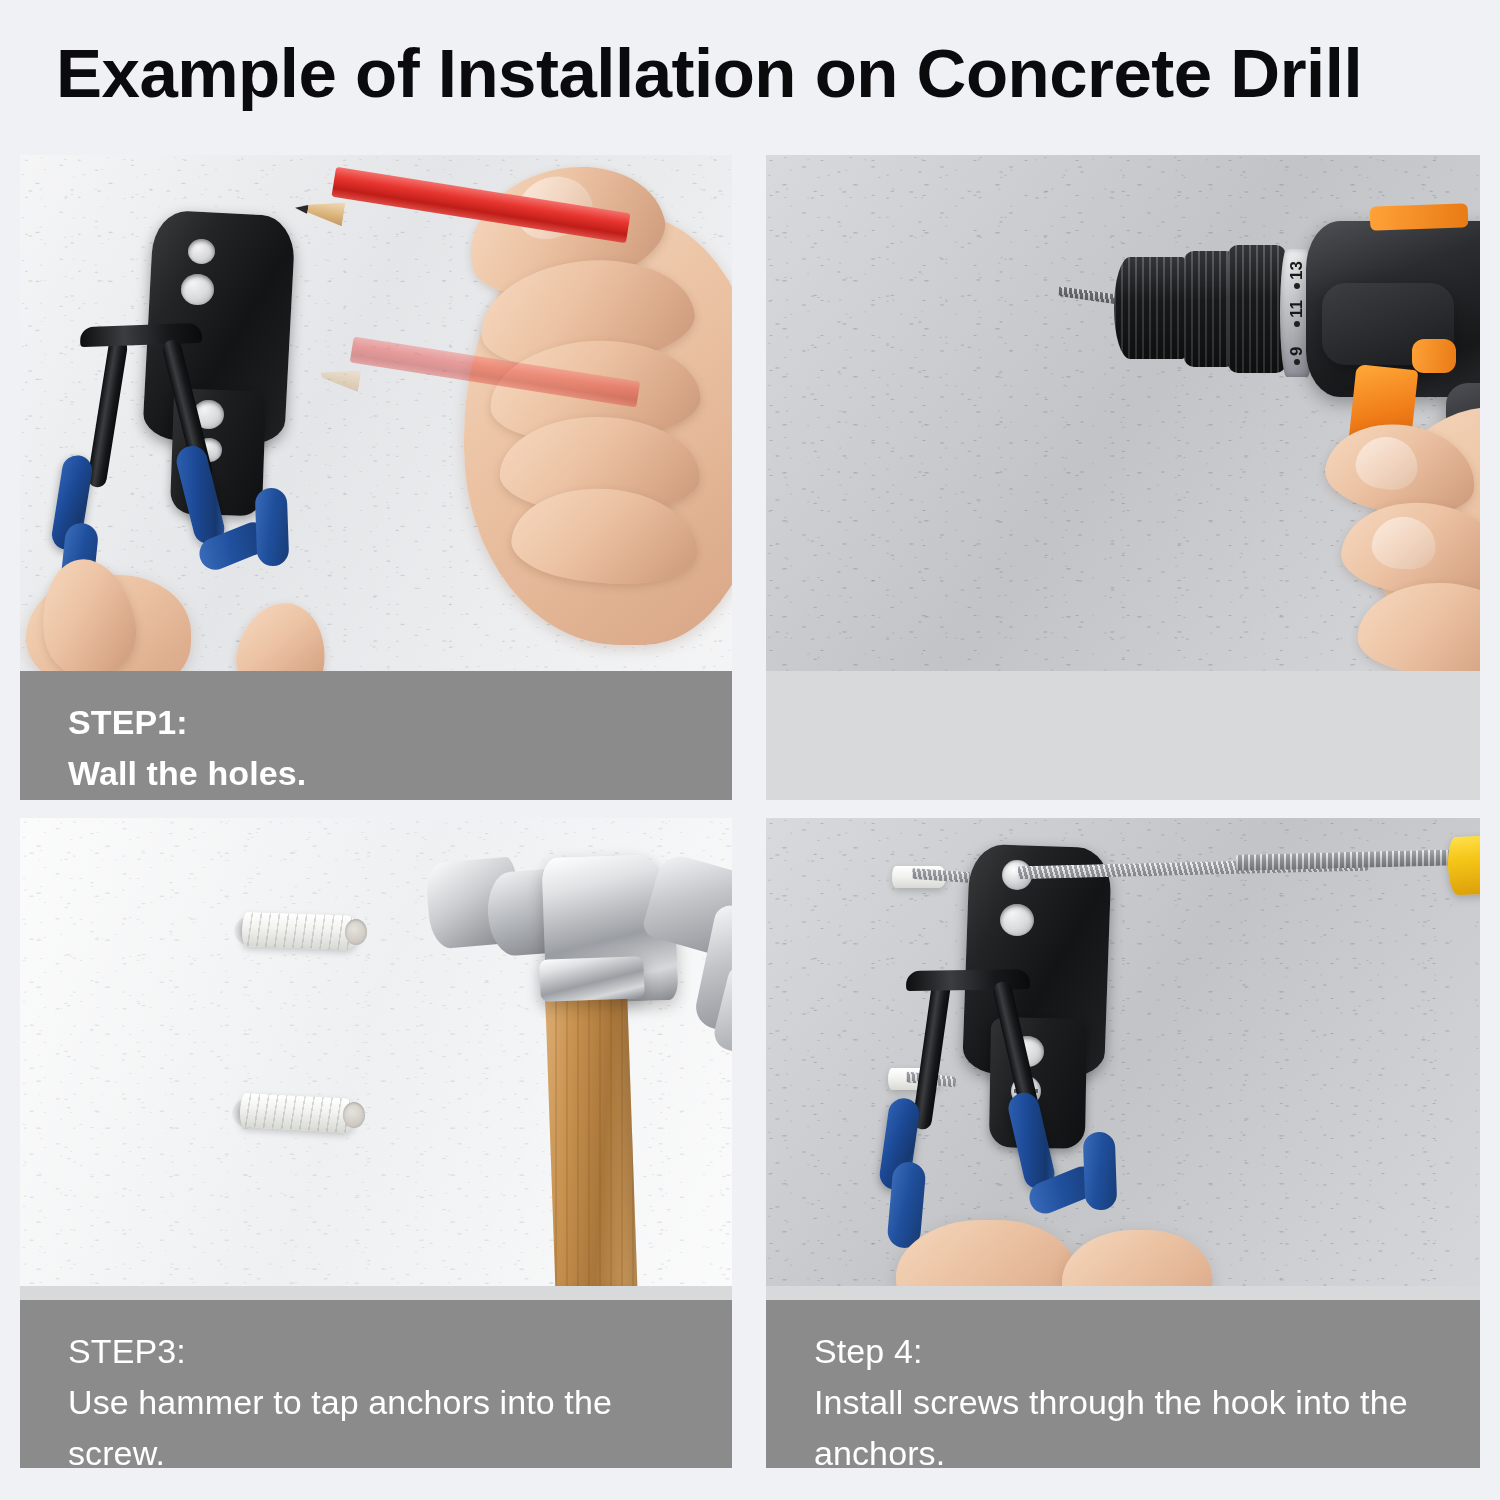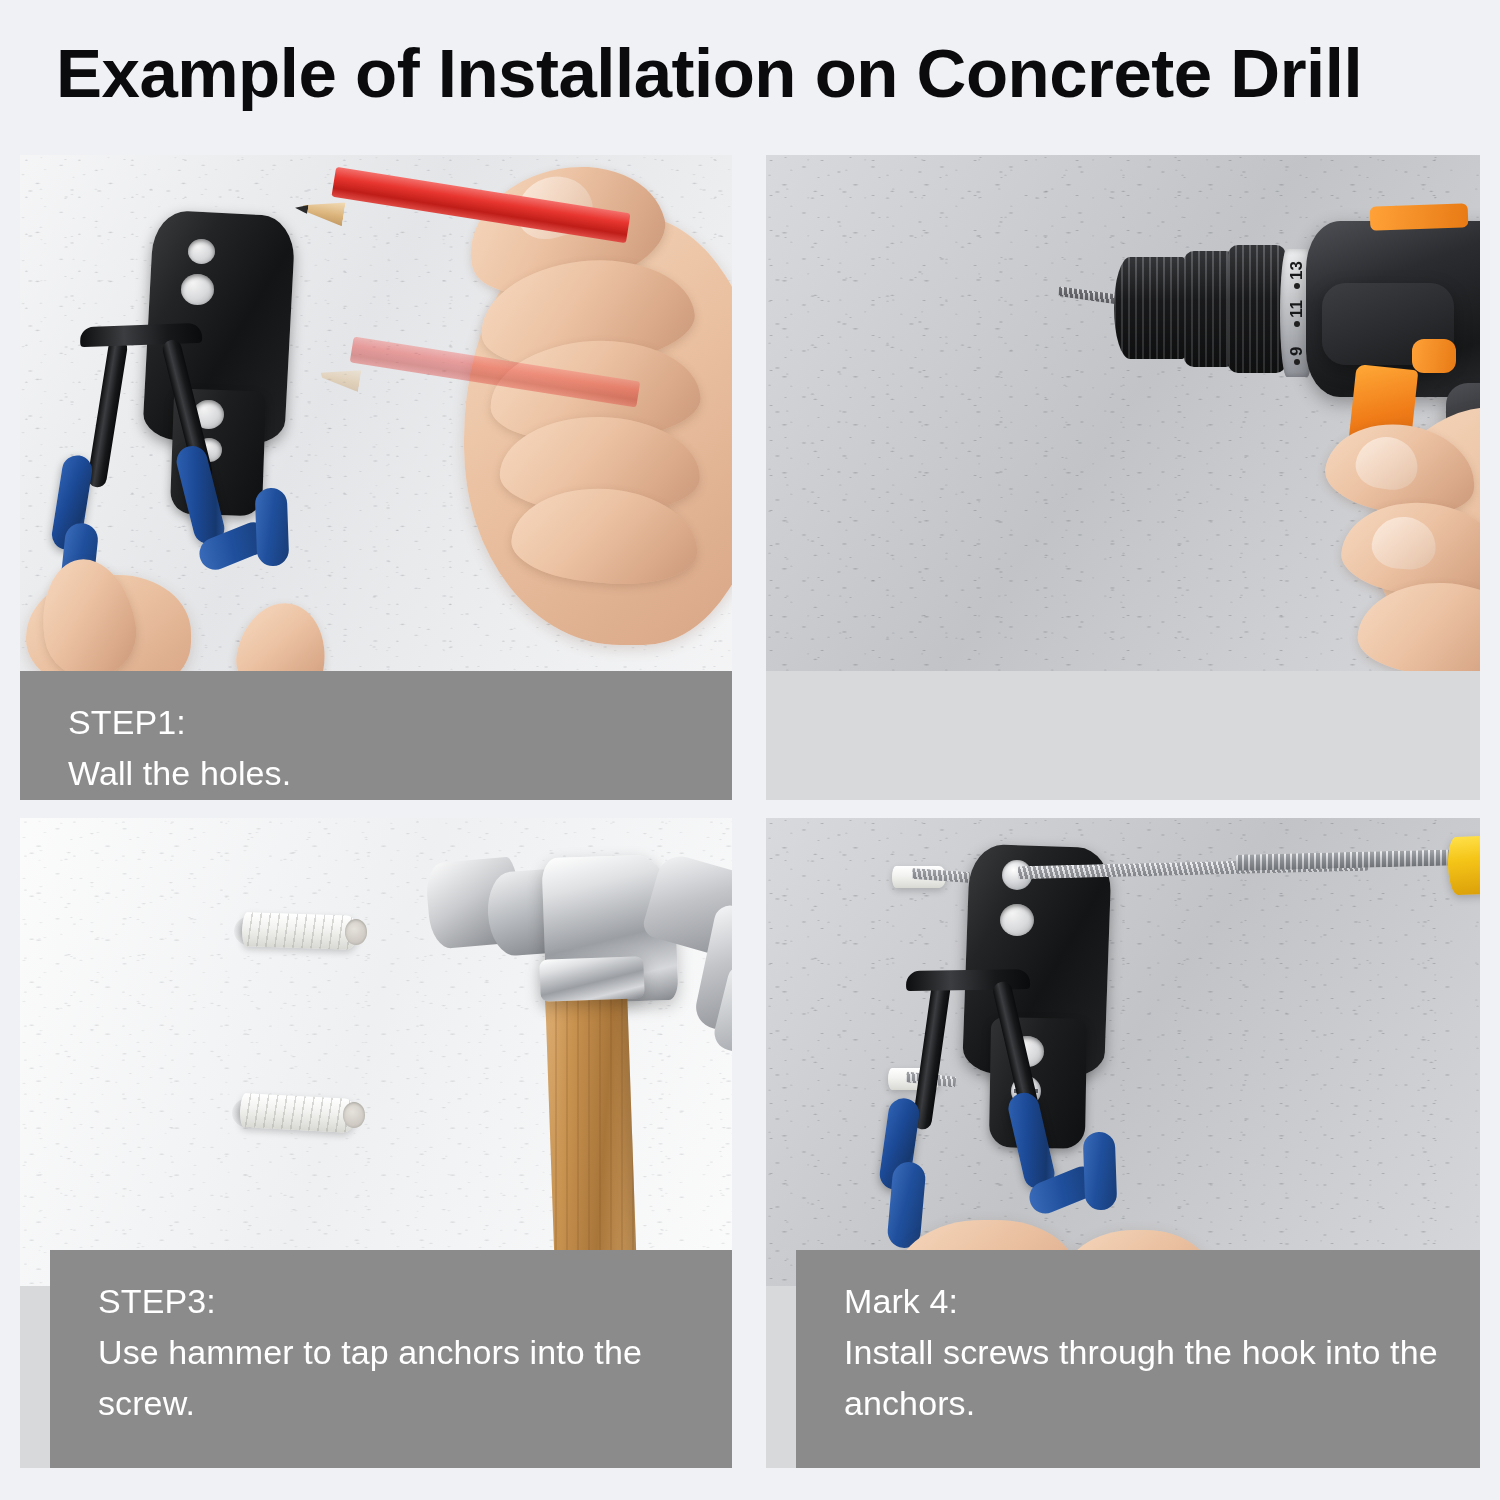--- a/index.html
+++ b/index.html
@@ -28,21 +28,21 @@
     line-height: 82px;
     white-space: nowrap;
   }
 
   
   .panel {
     position: absolute;
     overflow: hidden;
     background: #d8d9db;
   }
-  #panel-1 { left: 20px;  top: 155px;  width: 712px; height: 645px; }
+  #panel-1 { left: 20px;  top: 155px;  width: 712px; height: 645px; font-weight: bold; }
   #panel-2 { left: 766px; top: 155px;  width: 714px; height: 645px; }
   #panel-3 { left: 20px;  top: 818px;  width: 712px; height: 650px; }
   #panel-4 { left: 766px; top: 818px;  width: 714px; height: 650px; }
 
   .photo {
     position: absolute;
     left: 0; top: 0; right: 0;
     overflow: hidden;
   }
   #photo-1, #photo-2 { height: 516px; }
@@ -127,21 +127,21 @@
     left: 0; right: 0; bottom: 0;
     background: #8b8b8b;
     color: #ffffff;
     padding: 26px 0 0 48px;
     box-sizing: border-box;
     font-size: 34px;
     line-height: 51px;
     letter-spacing: .1px;
   }
   #cap-1, #cap-2 { height: 129px; }
-  #cap-3, #cap-4 { height: 218px; margin-left: 30px; }
+  #cap-3, #cap-4 { height: 168px; }
   .cap-line { display: block; white-space: nowrap; }
   .cap-body { white-space: normal; padding-right: 34px; }
 
   
   .hook { position: absolute; }
   .plate {
     position: absolute;
     background: linear-gradient(118deg, #3a3b3d 0%, #232426 26%, #131415 58%, #202123 100%);
     border-radius: 34px 34px 40px 40px / 44px 44px 26px 26px;
     box-shadow: 0 5px 14px rgba(0,0,0,.35);
@@ -515,18 +515,18 @@
       <div class="palm" style="left:130px; top:402px; width:180px; height:110px;"></div>
       <div class="palm" style="left:296px; top:412px; width:150px; height:100px;"></div>
 
       <div class="screw-shaft" style="left:252px; top:44px; width:350px; height:13px; transform:rotate(-1.4deg);"></div>
       <div class="sd-shaft" style="left:470px; top:34px; width:226px; height:16px; transform:rotate(-1.4deg);"></div>
       <div class="sd-collar" style="left:682px; top:18px; width:72px; height:58px; transform:rotate(-2deg);"></div>
 
     </div>
 
     <div class="caption" id="cap-4">
-      <span class="cap-line">Mark 4:</span>
+      <span class="cap-line">Step 4:</span>
       <span class="cap-line cap-body">Install screws through the hook into the anchors.</span>
     </div>
   </div>
 
 </div>
 
 </body></html>

